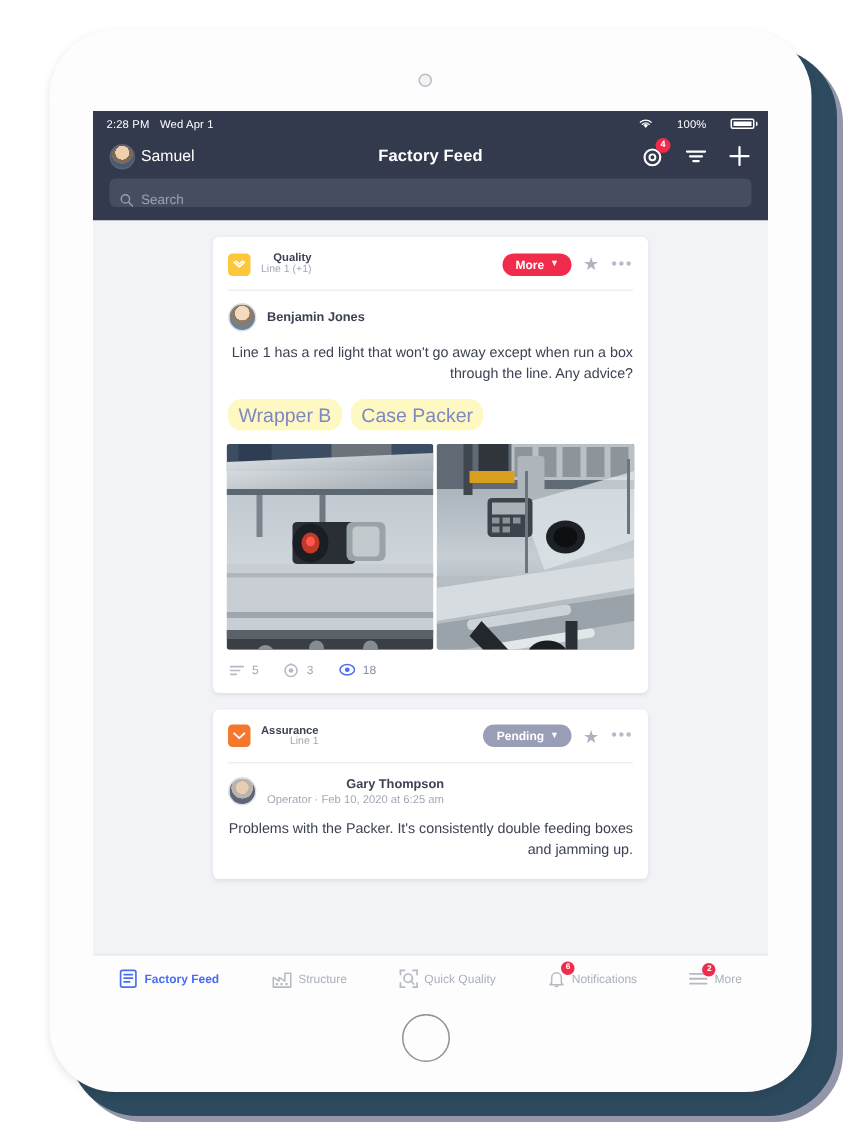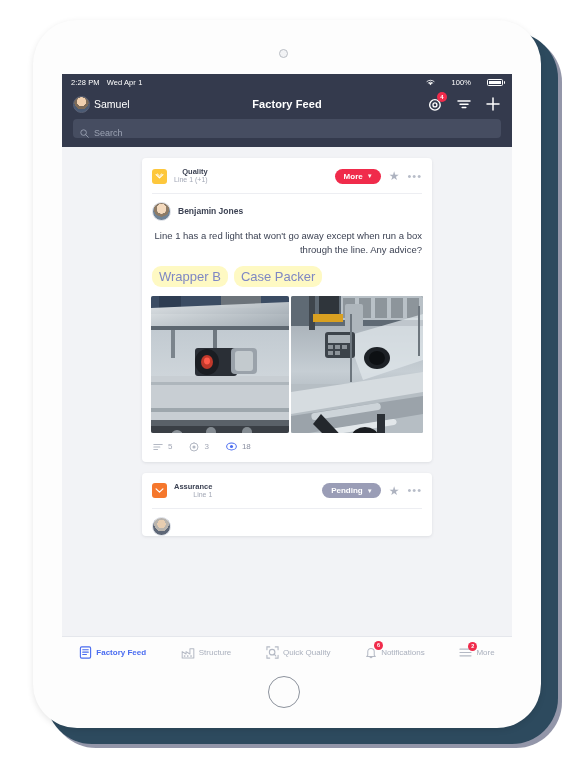--- a/index.html
+++ b/index.html
@@ -431,22 +431,27 @@
               <span class="chev">▼</span>
             </div>
             <span class="star">★</span>
             <span class="dots">•••</span>
           </div>
         </div>
         <div class="divider"></div>
 
         <div class="author">
           <div class="avatar gary"></div>
-        </div>
-
+          <div>
+            <div class="a-name">Gary Thompson</div>
+            <div class="a-meta">Operator · Feb 10, 2020 at 6:25 am</div>
+          </div>
+        </div>
+
+        <div class="body-text" style="padding-bottom:12px">Problems with the Packer. It's consistently double feeding boxes and jamming up.</div>
       </div>
 
     </div>
 
     <div class="tabbar">
 
       <div class="tab active">
         <span>
           <svg width="13" height="13" viewBox="0 0 14 14">
             <rect x="1.5" y="1" width="11" height="12" rx="1.4" fill="none" stroke="#4a6cf0" stroke-width="1.2"></rect>

